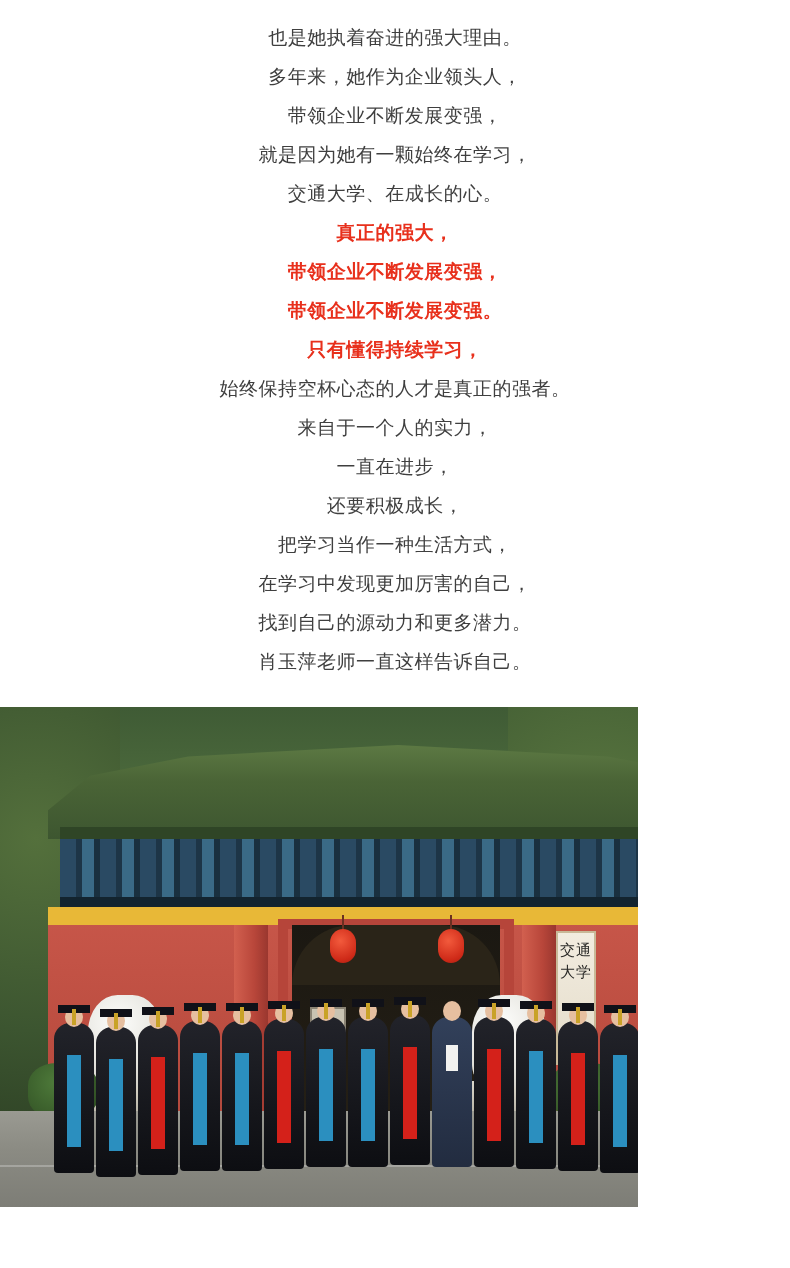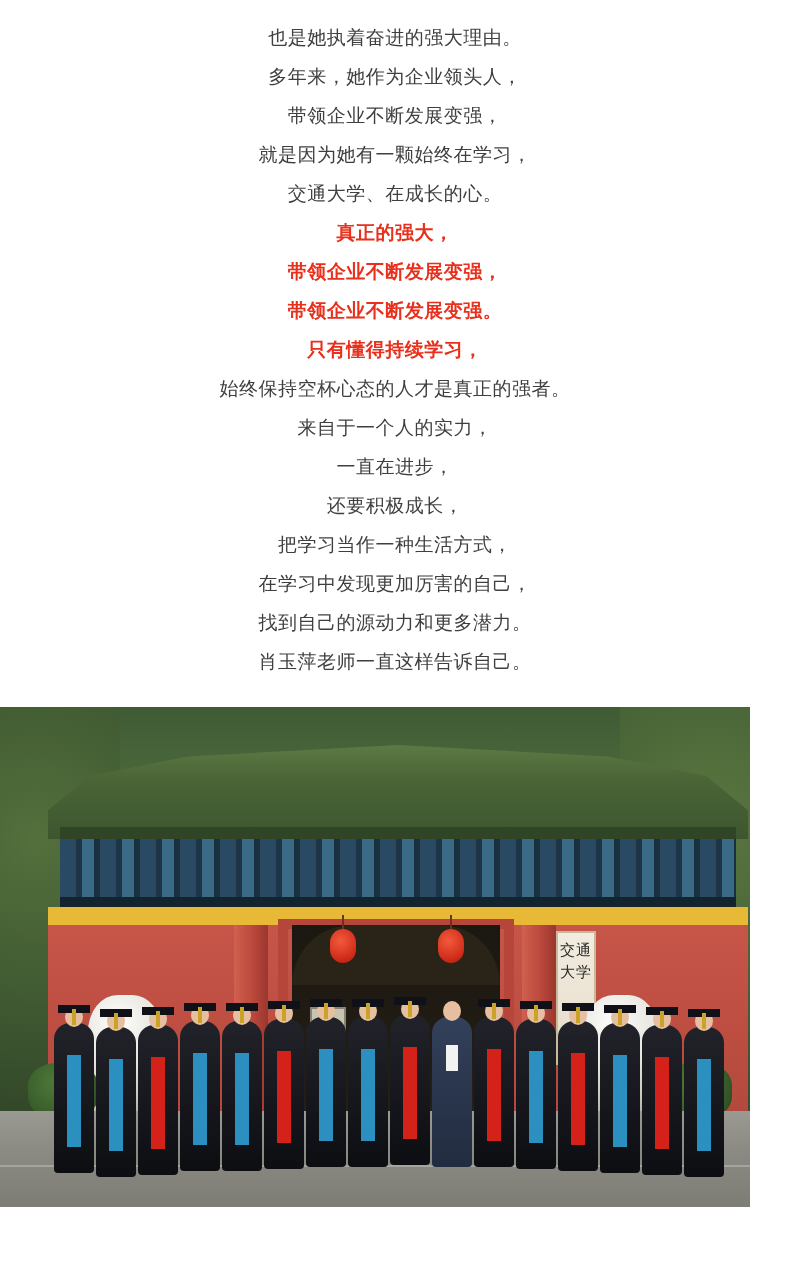--- a/index.html
+++ b/index.html
@@ -34,21 +34,21 @@
   .line.highlight {
     color: #e8301c;
     font-weight: bold;
   }
   .figure {
     margin-top: 26px;
     width: 790px;
   }
   .photo {
     position: relative;
-    width: 750px;
+    width: 638px;
     height: 500px;
     background: #ffffff;
     overflow: hidden;
   }
   
   .sky {
     position: absolute;
     left: 0; top: 0;
     width: 790px; height: 500px;
     background: linear-gradient(180deg,#3f5b35 0%, #4d6b3d 18%, #6d8a52 30%, #8aa267 42%, #7e9a60 55%, #6f8f57 70%, #5e7f4b 100%);

